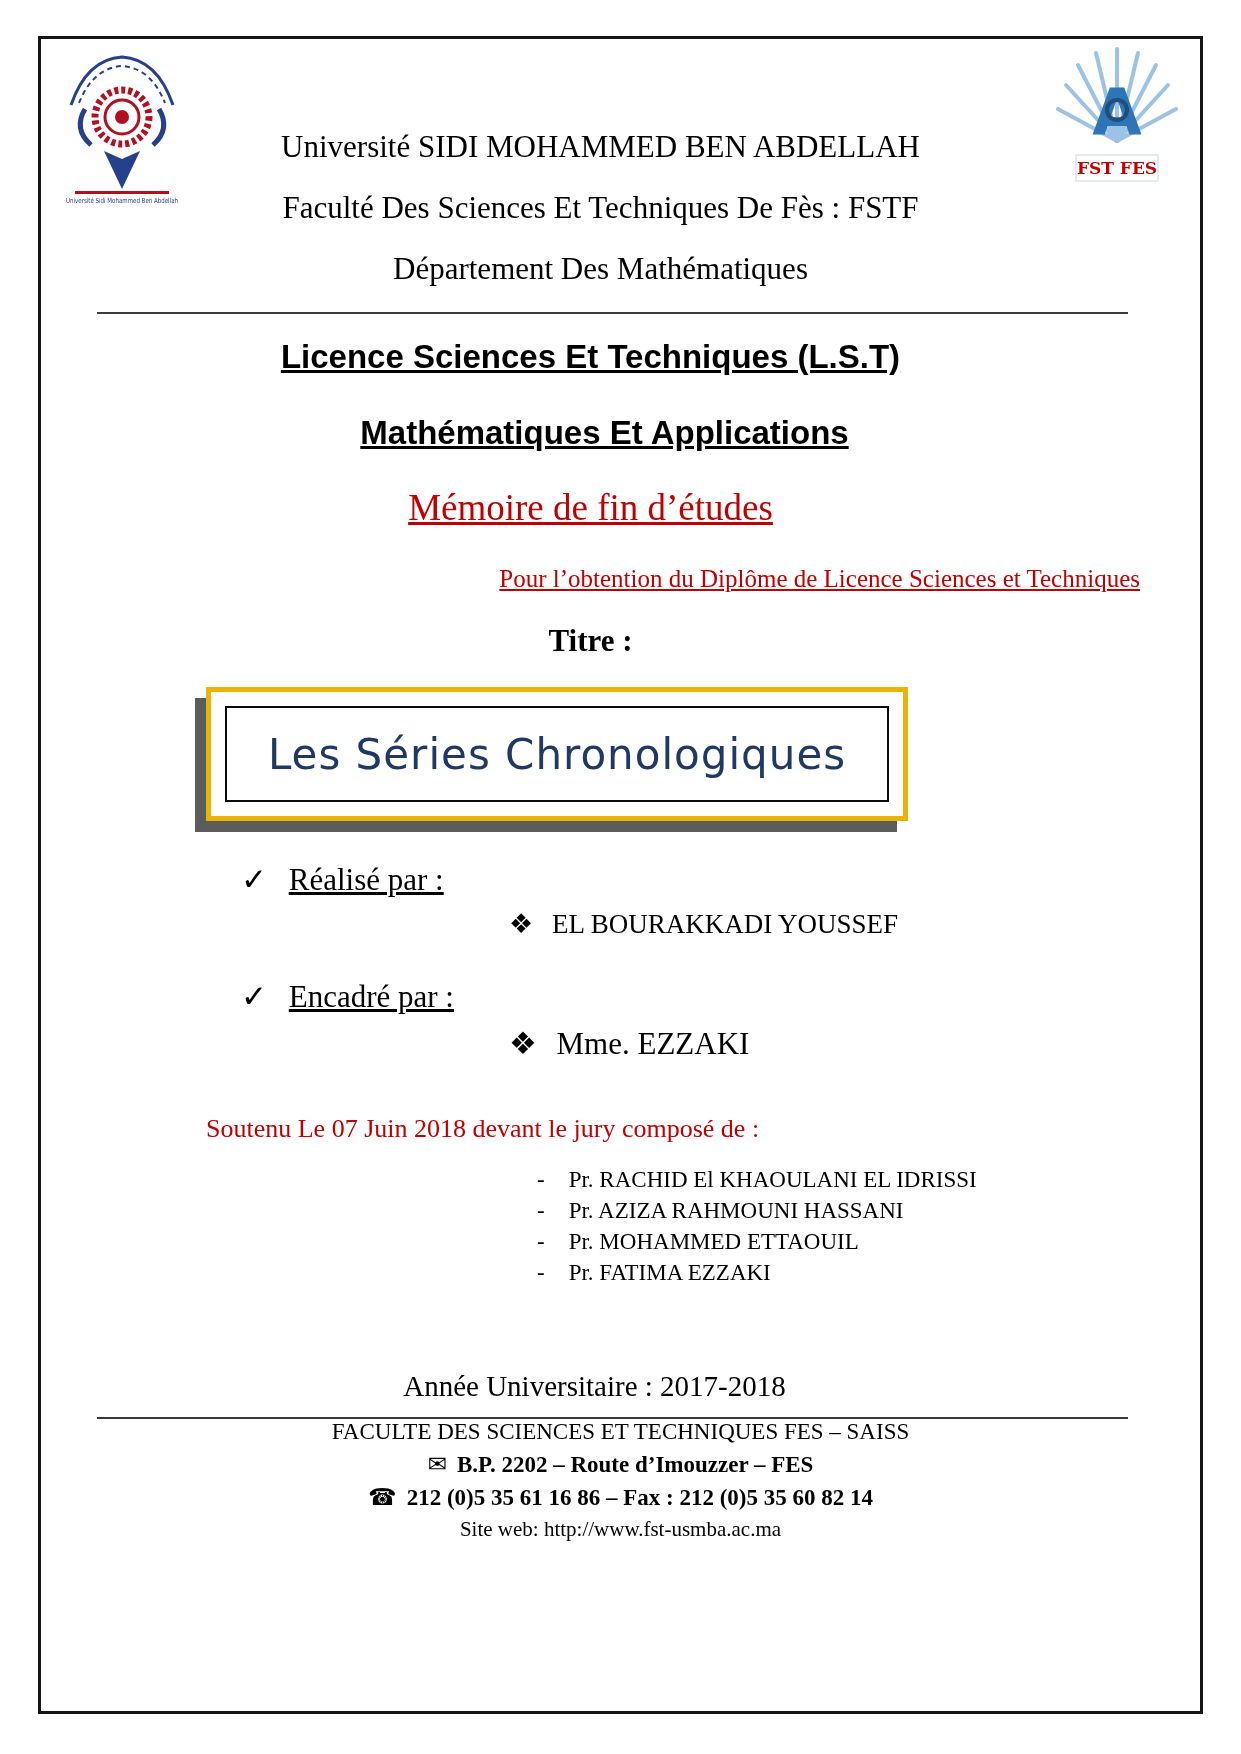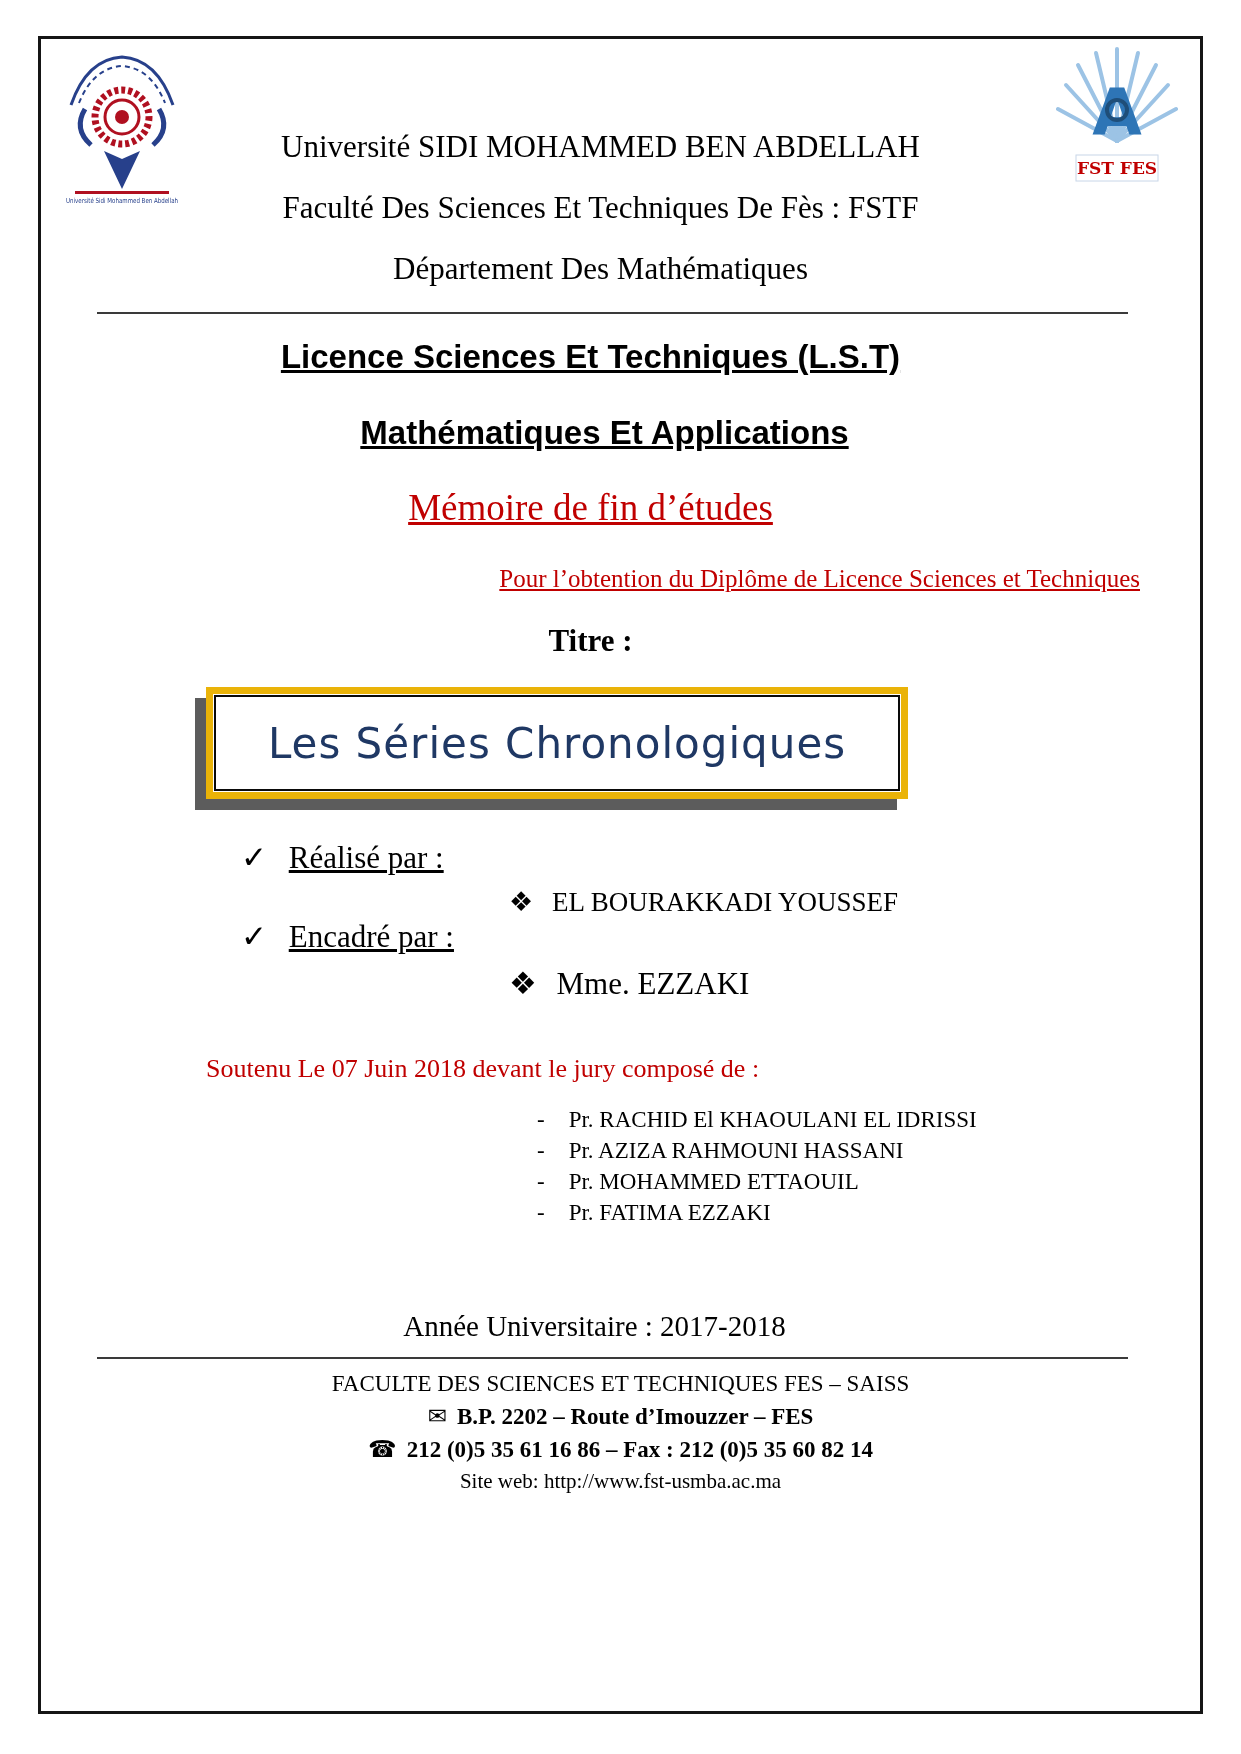--- a/index.html
+++ b/index.html
@@ -36,55 +36,55 @@
     font-size:37px; text-decoration:underline;
   }
   .memoire-sub {
     margin-top:36px; text-align:right; padding-right:60px;
     font-size:25px; text-decoration:underline;
   }
   .titre-label { margin-top:30px; text-align:center; padding-right:60px; font-size:31px;font-weight:bold; }
 
   .title-box {
     margin:28px 0 0 165px; width:702px; background:#fff;
-    border:7px solid #eab308; padding:1px;
+    border:5px solid #eab308; padding:14px;
     box-shadow:-11px 11px 0 #5c5c5c;
   }
   .title-box-inner {
     border:2px solid #0a0a0a; height:96px;
     display:flex; align-items:center; justify-content:center;
   }
   .thesis-title {
     font-family:"DejaVu Sans","Liberation Sans",sans-serif;
     font-size:42px; color:#1f3864; letter-spacing:1px;
   }
 
   .check-row { margin-left:200px; font-size:31px; }
   .check-row.first  { margin-top:40px; }
-  .check-row.second { }
+  .check-row.second { margin-top:38px; }
   .check-glyph {
     font-family:"DejaVu Sans",sans-serif; font-weight:700; margin-right:14px;
   }
   .check-label { text-decoration:underline; }
 
   .bullet-row { margin-left:468px; margin-top:10px; font-size:27px; }
   .bullet-row.big { font-size:31px; }
   .bullet-glyph { margin-right:12px; font-family:"DejaVu Sans",sans-serif; }
 
   .soutenu { margin:52px 0 0 165px; font-size:26px; }
 
   .jury-list { margin:20px 0 0 496px; }
   .jury-row { font-size:23px; line-height:31px; display:flex; }
   .jury-dash { margin-right:24px; }
 
   .annee { margin-top:82px; text-align:center; padding-right:52px; font-size:29px; }
 
   .rule2 { margin-top:14px; }
 
-  .footer { margin-top:12px; text-align:center; }
+  .footer { margin-top:0; text-align:center; }
   .footer-line1 { font-size:23px; }
   .footer-line  { font-size:23px; margin-top:6px;font-weight:bold; }
   .footer-line4 { font-size:21px; margin-top:6px; }
   .f-icon { font-family:"DejaVu Sans",sans-serif; margin-right:10px; }
 </style>
 </head>
 <body>
 
 <div class="frame">
 

